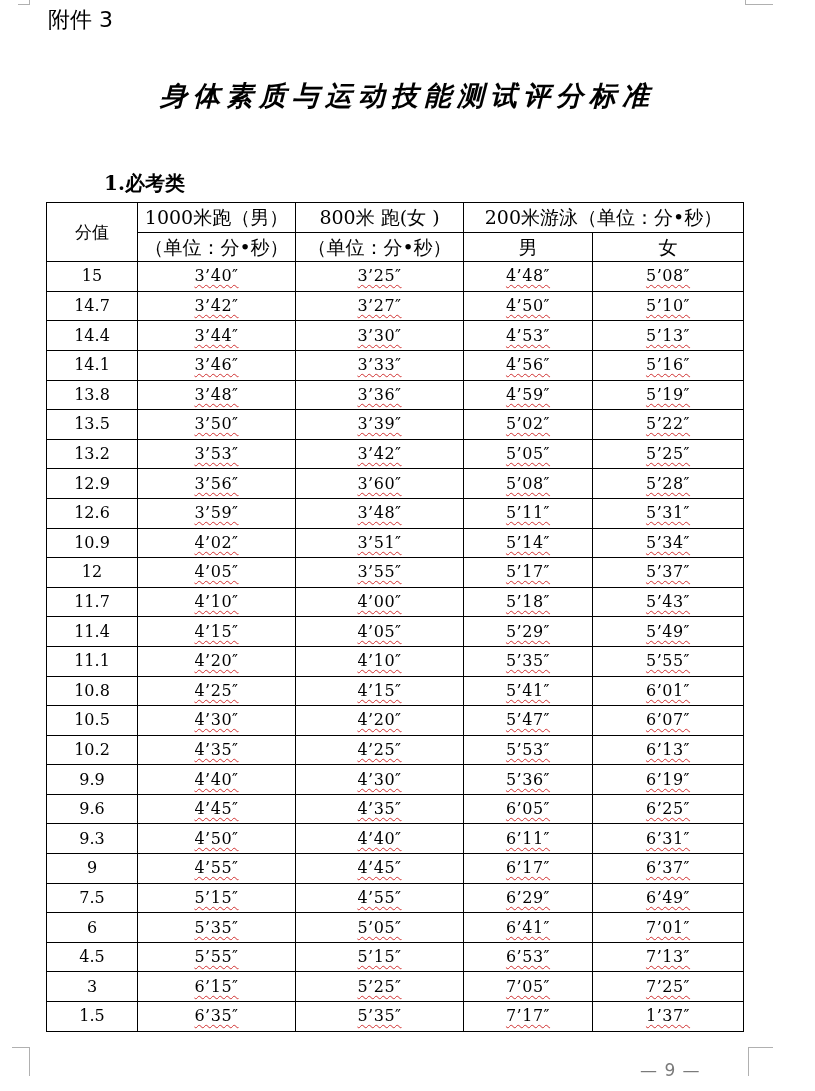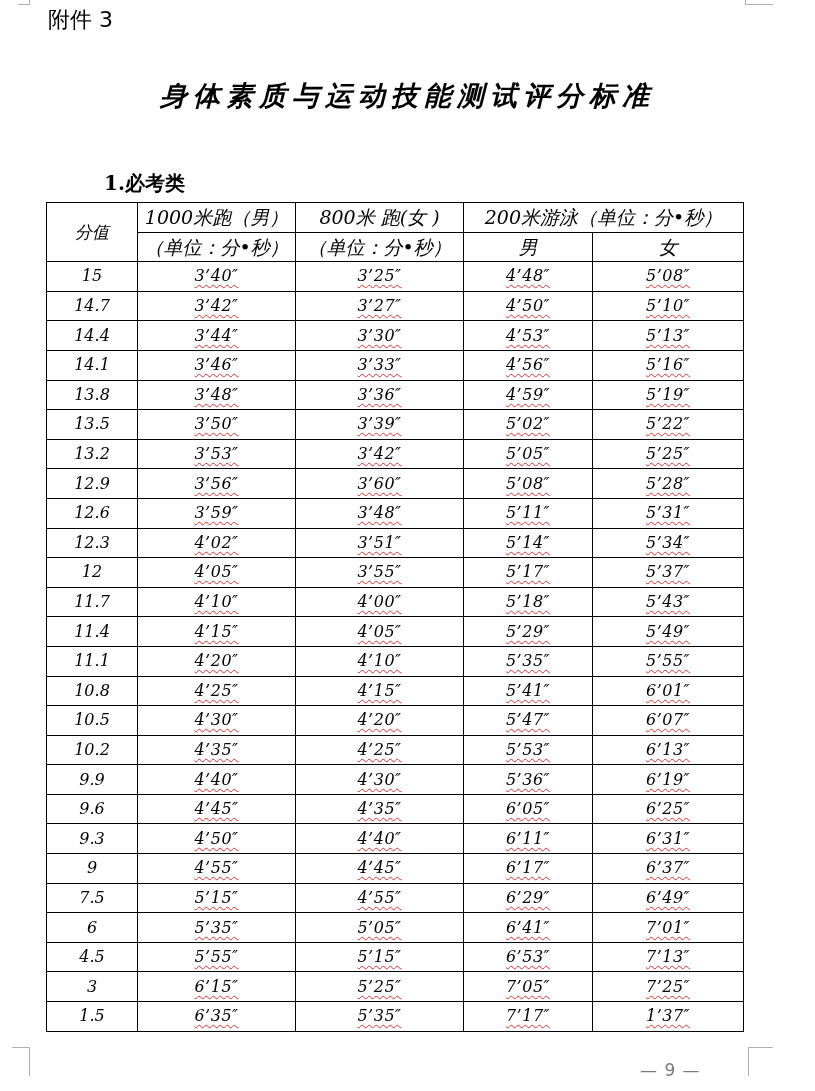--- a/index.html
+++ b/index.html
@@ -11,21 +11,21 @@
   .c-bl { left: 12px; top: 1047px; width: 17px; height: 28px; border-top-width: 1px; border-right-width: 1px; }
   .c-br { left: 748px; top: 1047px; width: 24px; height: 28px; border-top-width: 1px; border-left-width: 1px; }
 
   .attach { position: absolute; left: 48px; top: 5px; font-family: "DejaVu Sans", "Liberation Sans", sans-serif;
             font-size: 22px; letter-spacing: 0px; }
   .title { position: absolute; left: 0; width: 815px; top: 78px; text-align: center;
            font-family: "DejaVu Serif", serif; font-size: 27px; font-style: italic; letter-spacing: 6px; font-weight: bold; }
   .section { position: absolute; left: 96px; top: 170px; font-size: 20px; font-weight: bold; margin-left: 8px; }
 
   table.score { position: absolute; left: 46px; top: 202px; width: 697px;
-                border-collapse: collapse; table-layout: fixed; font-style: italic; }
+                border-collapse: collapse; table-layout: fixed; }
   table.score td, table.score th { border: 1px solid #000; text-align: center; padding: 0;
                 font-weight: normal; font-size: 16px; height: 28.6px; line-height: 18px; }
   table.score th { font-size: 19px; }
   .val { text-decoration: underline wavy #d03030; text-decoration-thickness: 1px;
          text-underline-offset: 3px; letter-spacing: 0.5px; }
   .footer { position: absolute; left: 640px; top: 1060px; font-family: "DejaVu Sans", sans-serif;
             font-size: 17px; color: #7a7a7a; letter-spacing: 1px; }
 </style>
 </head>
 <body>
@@ -123,21 +123,21 @@
         <td><span class="val">5’28″</span></td>
       </tr>
       <tr>
         <td><span>12.6</span></td>
         <td><span class="val">3’59″</span></td>
         <td><span class="val">3’48″</span></td>
         <td><span class="val">5’11″</span></td>
         <td><span class="val">5’31″</span></td>
       </tr>
       <tr>
-        <td><span>12.3</span></td>
+        <td><span>10.9</span></td>
         <td><span class="val">4’02″</span></td>
         <td><span class="val">3’51″</span></td>
         <td><span class="val">5’14″</span></td>
         <td><span class="val">5’34″</span></td>
       </tr>
       <tr>
         <td><span>12</span></td>
         <td><span class="val">4’05″</span></td>
         <td><span class="val">3’55″</span></td>
         <td><span class="val">5’17″</span></td>

